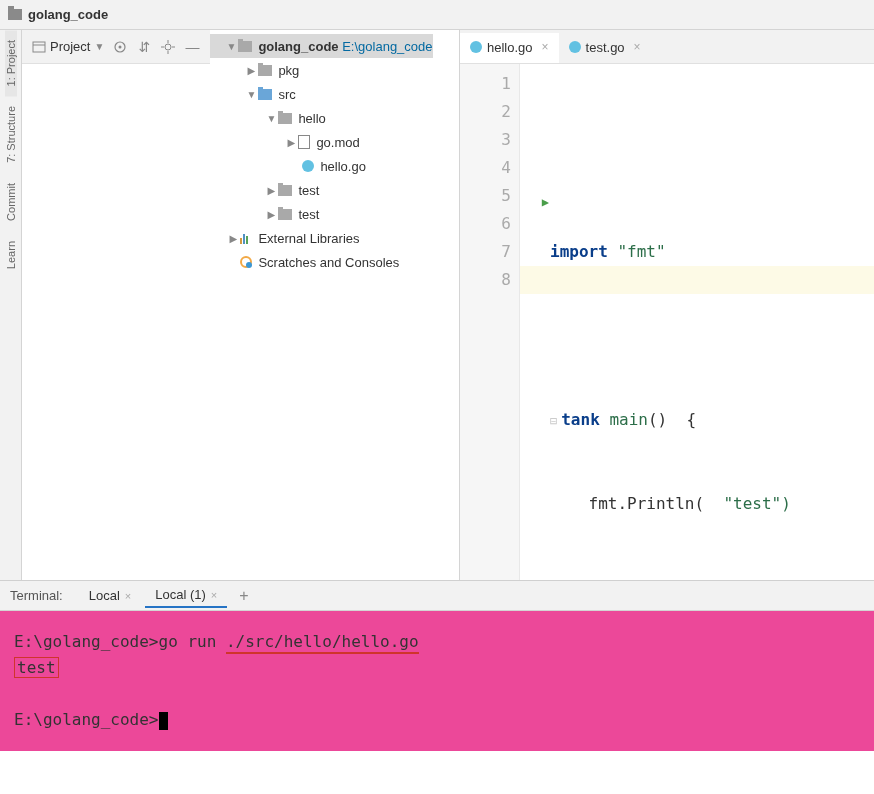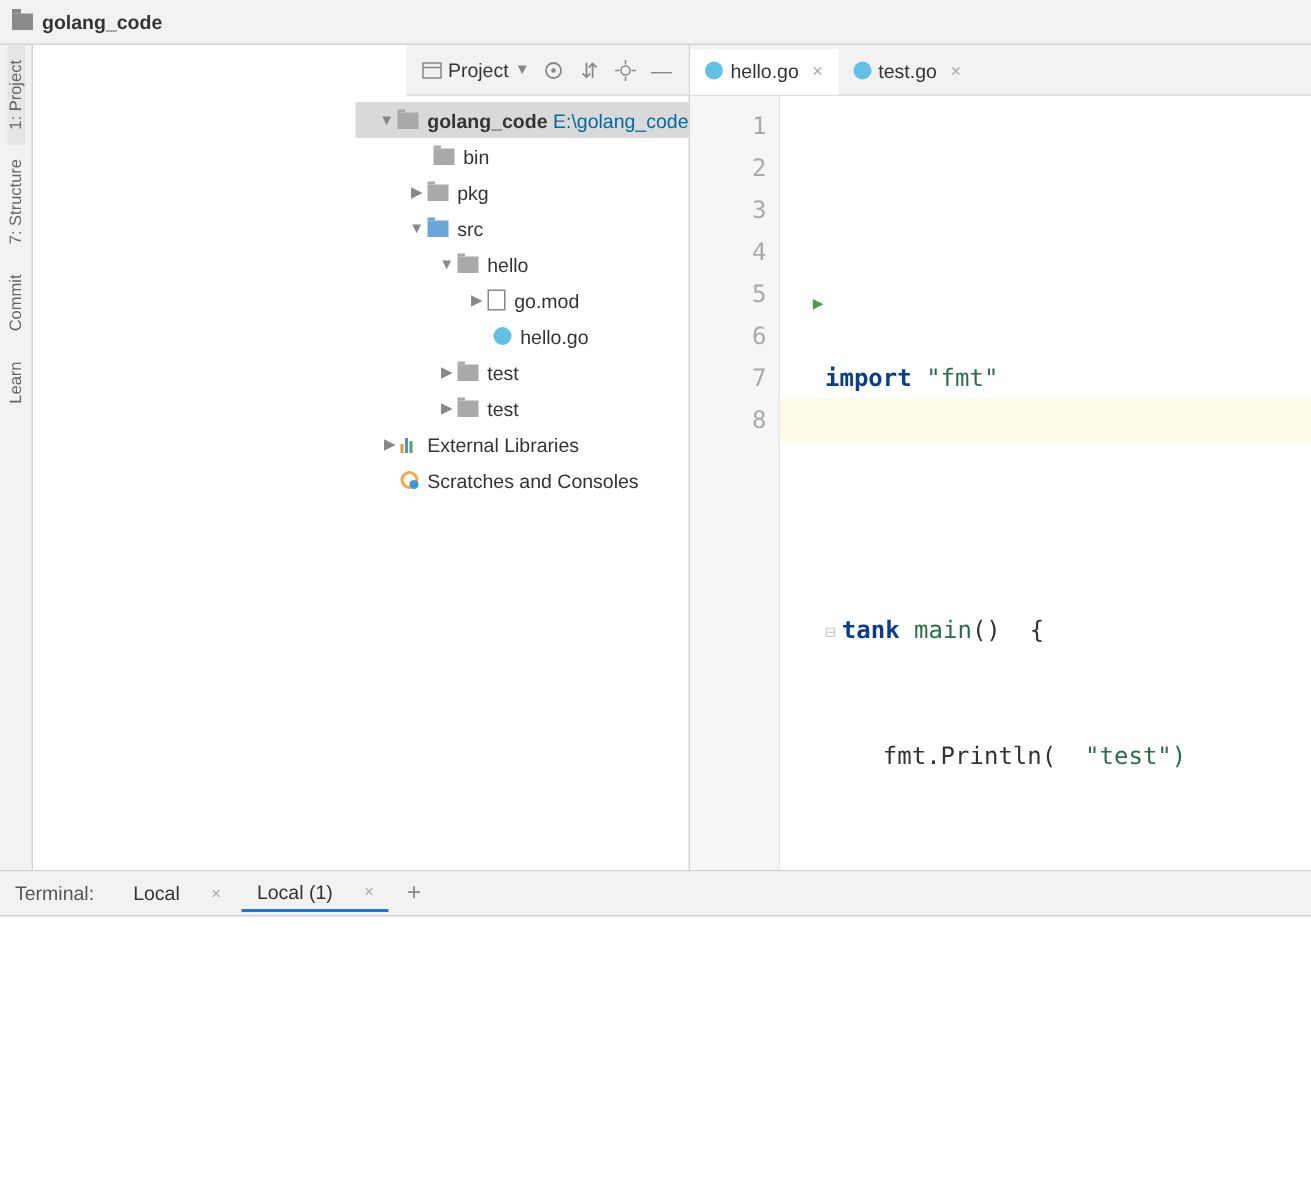--- a/index.html
+++ b/index.html
@@ -9,21 +9,21 @@
 .top-bar .folder-ic { width: 14px; height: 11px; background: #8a8a8a; margin-right: 6px; position: relative; }
 .top-bar .folder-ic::before { content: ""; position: absolute; top: -3px; left: 0; width: 6px; height: 3px; background: #8a8a8a; }
 .top-bar span { font-weight: bold; }
 
 .main-row { display: flex; height: 550px; }
 
 .left-rail { width: 22px; background: #f2f2f2; border-right: 1px solid #d4d4d4; display: flex; flex-direction: column; align-items: center; }
 .rail-item { writing-mode: vertical-rl; transform: rotate(180deg); font-size: 11px; color: #666; padding: 10px 0; cursor: pointer; white-space: nowrap; }
 .rail-item.active { background: #e6e6e6; }
 
-.project-panel { width: 438px; background: #fff; border-right: 1px solid #d4d4d4; display: flex; flex-direction: column; align-items: flex-end; }
+.project-panel { width: 438px; background: #fff; border-right: 1px solid #d4d4d4; display: flex; flex-direction: row; }
 .proj-header { height: 34px; background: #f2f2f2; border-bottom: 1px solid #e0e0e0; display: flex; align-items: center; padding: 0 10px; }
 .proj-header .label { display: flex; align-items: center; gap: 4px; }
 .proj-header .spacer { flex: 1; }
 .proj-header .tool-ic { width: 16px; height: 16px; margin-left: 8px; cursor: pointer; display: flex; align-items: center; justify-content: center; color: #888; font-size: 14px; }
 
 .tree { padding: 4px 0; font-size: 13px; }
 .tree-row { display: flex; align-items: center; height: 24px; padding-left: 4px; cursor: pointer; }
 .tree-row.sel { background: #d9d9d9; }
 .arrow { width: 14px; text-align: center; color: #888; font-size: 10px; }
 .folder-ic2 { width: 14px; height: 11px; background: #a9a9a9; margin-right: 6px; position: relative; }
@@ -53,21 +53,21 @@
 .code-line { height: 28px; }
 .kw { color: #0a3e8a; font-weight: bold; }
 .pkg { color: #2c6e49; }
 .str { color: #2c6e49; }
 .hl-line { position: absolute; left: 0; right: 0; height: 28px; background: #fdfae6; top: 202px; z-index: -1; }
 .fold { color: #ccc; font-size: 12px; margin-right: 4px; }
 
 .term-panel { border-top: 1px solid #d0d0d0; background: #ec4899; }
 .term-tabs { height: 30px; background: #f2f2f2; border-bottom: 1px solid #d4d4d4; display: flex; align-items: center; padding-left: 10px; gap: 4px; font-size: 13px; }
 .term-tabs .lbl { color: #555; margin-right: 12px; }
-.term-tab { padding: 4px 10px; cursor: pointer; display: flex; align-items: center; gap: 21px; }
+.term-tab { padding: 4px 10px; cursor: pointer; display: flex; align-items: center; gap: 5px; }
 .term-tab.active { border-bottom: 2px solid #2674c5; }
 .term-tab .x { color: #aaa; font-size: 11px; }
 .plus { font-size: 16px; color: #888; padding: 0 8px; cursor: pointer; }
 
 .term-body { font-family: "Consolas", monospace; font-size: 16px; line-height: 26px; padding: 18px 14px; white-space: pre; }
 .underline-red { border-bottom: 2px solid #d0342c; padding-bottom: 1px; }
 .box-red { border: 1.5px solid #d0342c; padding: 0 2px; }
 .cursor { display: inline-block; width: 9px; height: 18px; background: #000; vertical-align: middle; }
 
 svg { display: block; }
@@ -121,24 +121,20 @@
       <div class="tool-ic">—</div>
     </div>
 
     <div class="tree">
       <div class="tree-row sel" style="padding-left:14px">
         <span class="arrow">▼</span>
         <div class="folder-ic2"></div>
         <b>golang_code</b>&nbsp;
         <span class="lighter">E:\golang_code</span>
       </div>
-      <div class="tree-row" style="padding-left:52px">
-        <div class="folder-ic2"></div>
-        <span>bin</span>
-      </div>
       <div class="tree-row" style="padding-left:34px">
         <span class="arrow">▶</span>
         <div class="folder-ic2"></div>
         <span>pkg</span>
       </div>
       <div class="tree-row" style="padding-left:34px">
         <span class="arrow">▼</span>
         <div class="folder-ic2 folder-src"></div>
         <span>src</span>
       </div>
@@ -226,13 +222,17 @@
     <div class="term-tab">
       <span>Local</span>
       <span class="x">×</span>
     </div>
     <div class="term-tab active">
       <span>Local (1)</span>
       <span class="x">×</span>
     </div>
     <div class="plus">+</div>
   </div>
+  <div class="term-body"><span>E:\golang_code&gt;go run </span><span class="underline-red">./src/hello/hello.go</span>
+<span class="box-red">test</span>
+
+<span>E:\golang_code&gt;</span><span class="cursor"></span></div>
 </div>
 
 </body></html>

